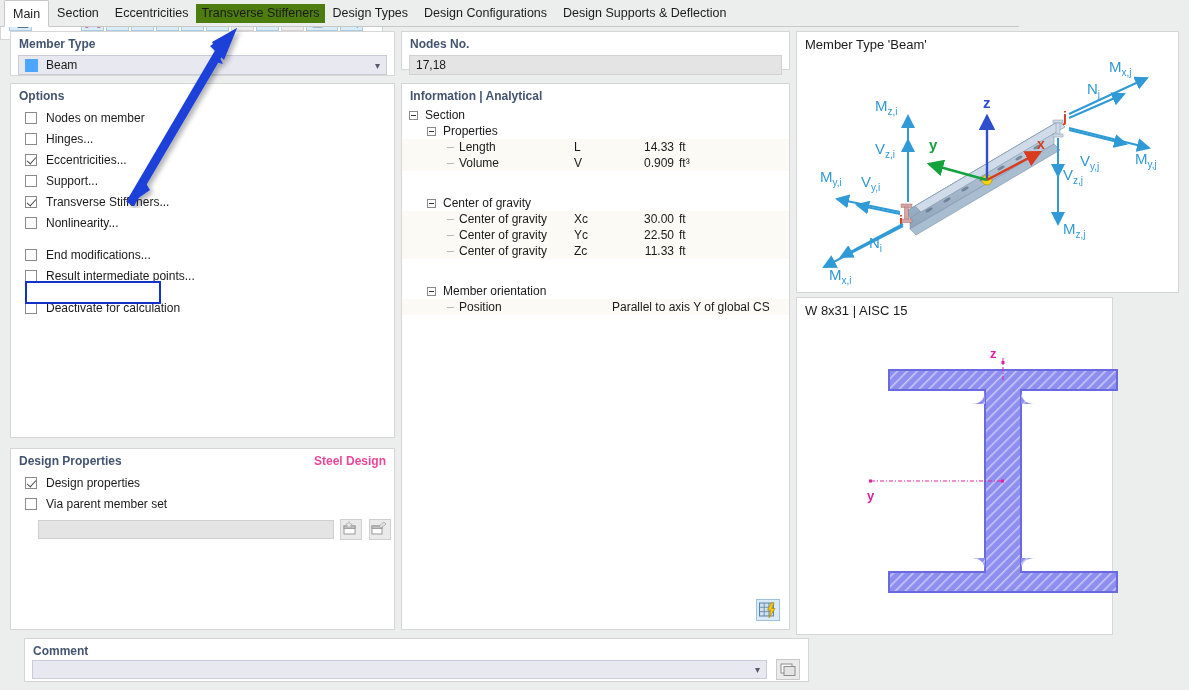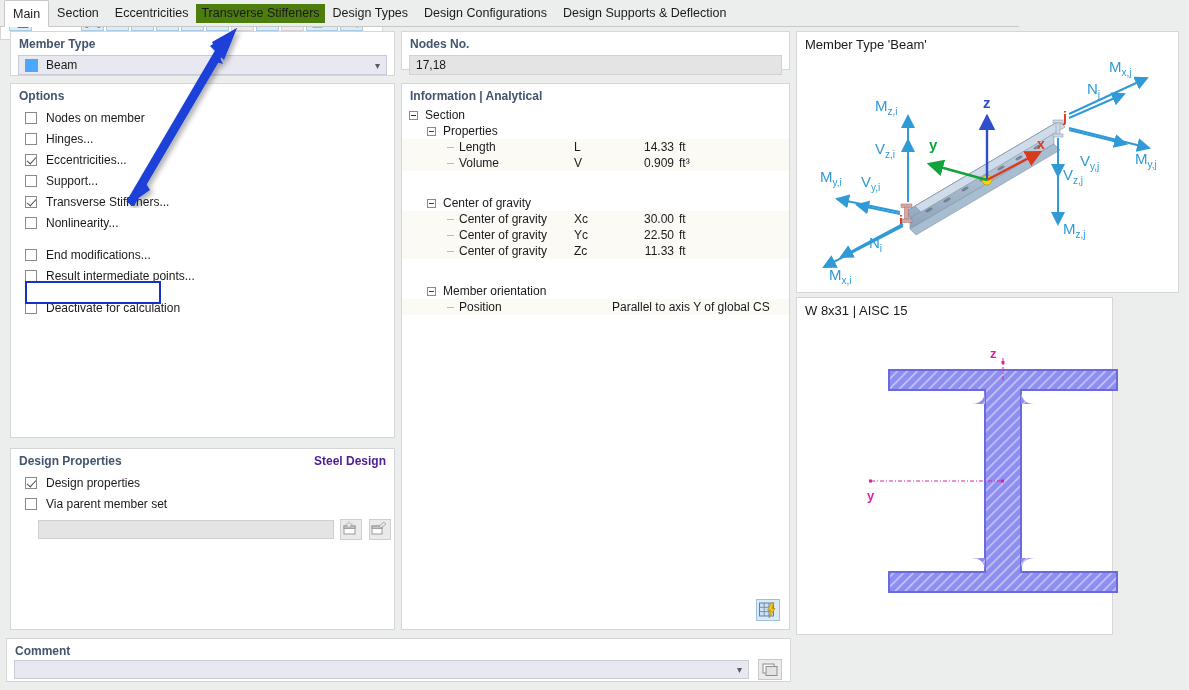--- a/index.html
+++ b/index.html
@@ -48,21 +48,21 @@
   .panel {
     position: absolute;
     background: #ffffff;
     border: 1px solid #d6d6d6;
   }
   .panel-title {
     font-size: 12px; font-weight: bold; color: #44546f;
     padding: 5px 8px 4px 8px;
   }
   .panel-title .right {
-    float: right; color: #4c1d95;
+    float: right; color: #ec4899;
   }
 
   
   #member-type-panel { left: 10px; top: 31px; width: 385px; height: 45px; }
   .combo {
     margin: 0 7px; height: 20px;
     background: #e7e8f0; border: 1px solid #c9cbd8;
     display: flex; align-items: center; padding: 0 6px;
     font-size: 12px;
   }
@@ -107,21 +107,21 @@
     background: #e4e4e4; border: 1px solid #cfcfcf;
     display: inline-block; vertical-align: middle;
   }
   .dp-btn {
     display: inline-block; vertical-align: middle;
     width: 22px; height: 21px; margin-left: 3px;
     background: #eaeaea; border: 1px solid #cfcfcf;
     position: relative;
   }
 
-  #comment-panel { left: 6px; top: 638px; width: 785px; height: 44px; }
+  #comment-panel { left: 24px; top: 638px; width: 785px; height: 44px; }
   .comment-field {
     margin: 0 7px; height: 19px;
     background: #e7e8f0; border: 1px solid #c9cbd8;
     display: flex; align-items: center; padding: 0 6px;
     width: 735px; font-size: 12px;
   }
   .comment-field .caret { margin-left: auto; color: #5a5a6e; font-size: 10px; }
   .comment-btn {
     position: absolute; right: 8px; top: 20px;
     width: 24px; height: 21px;

